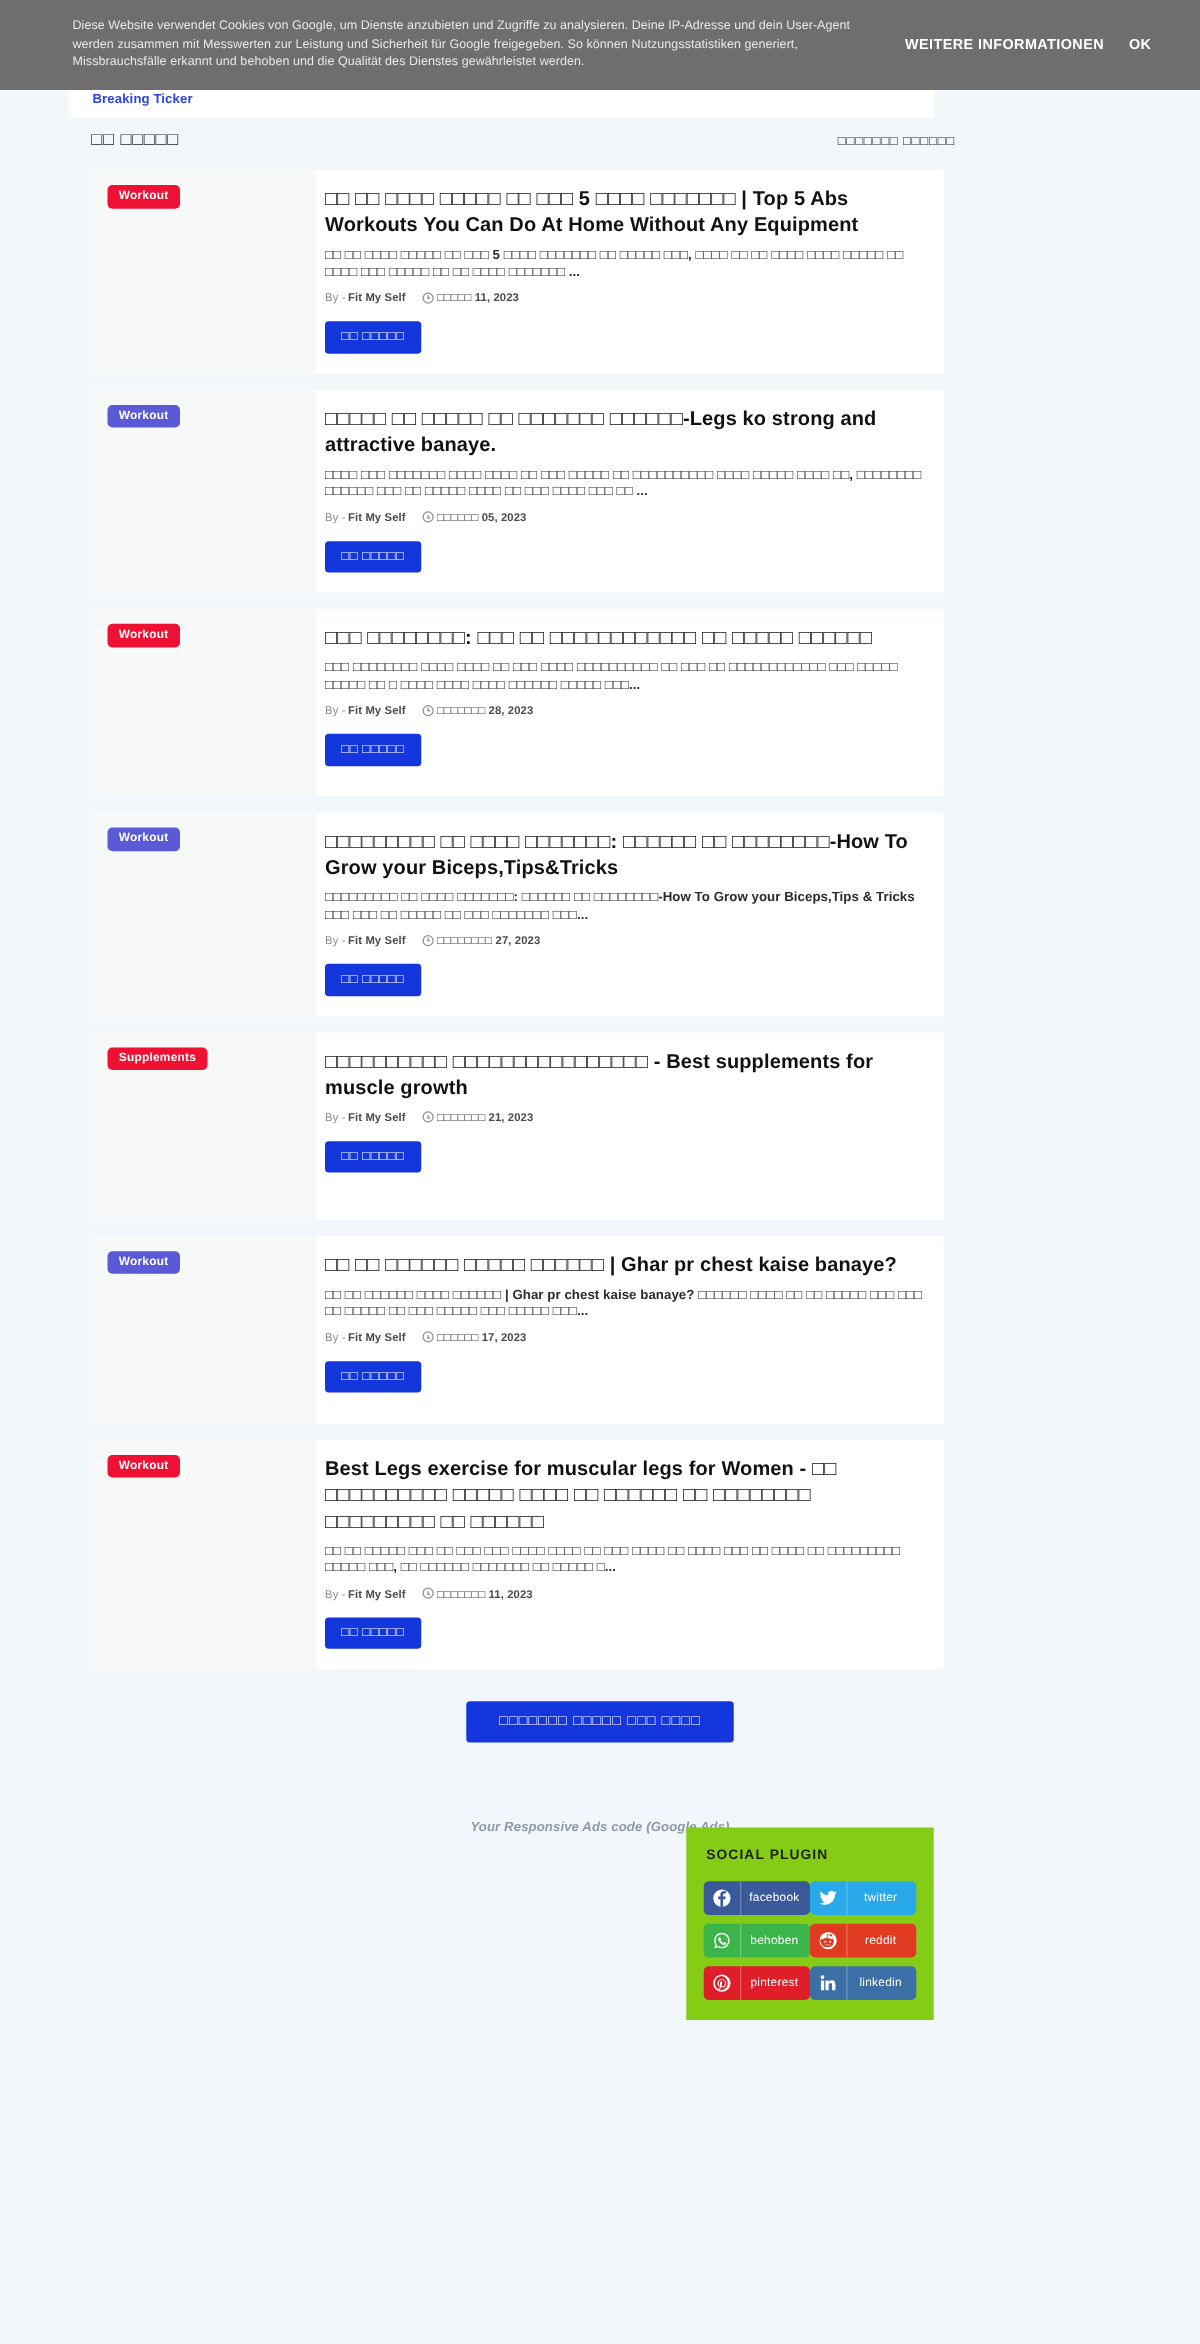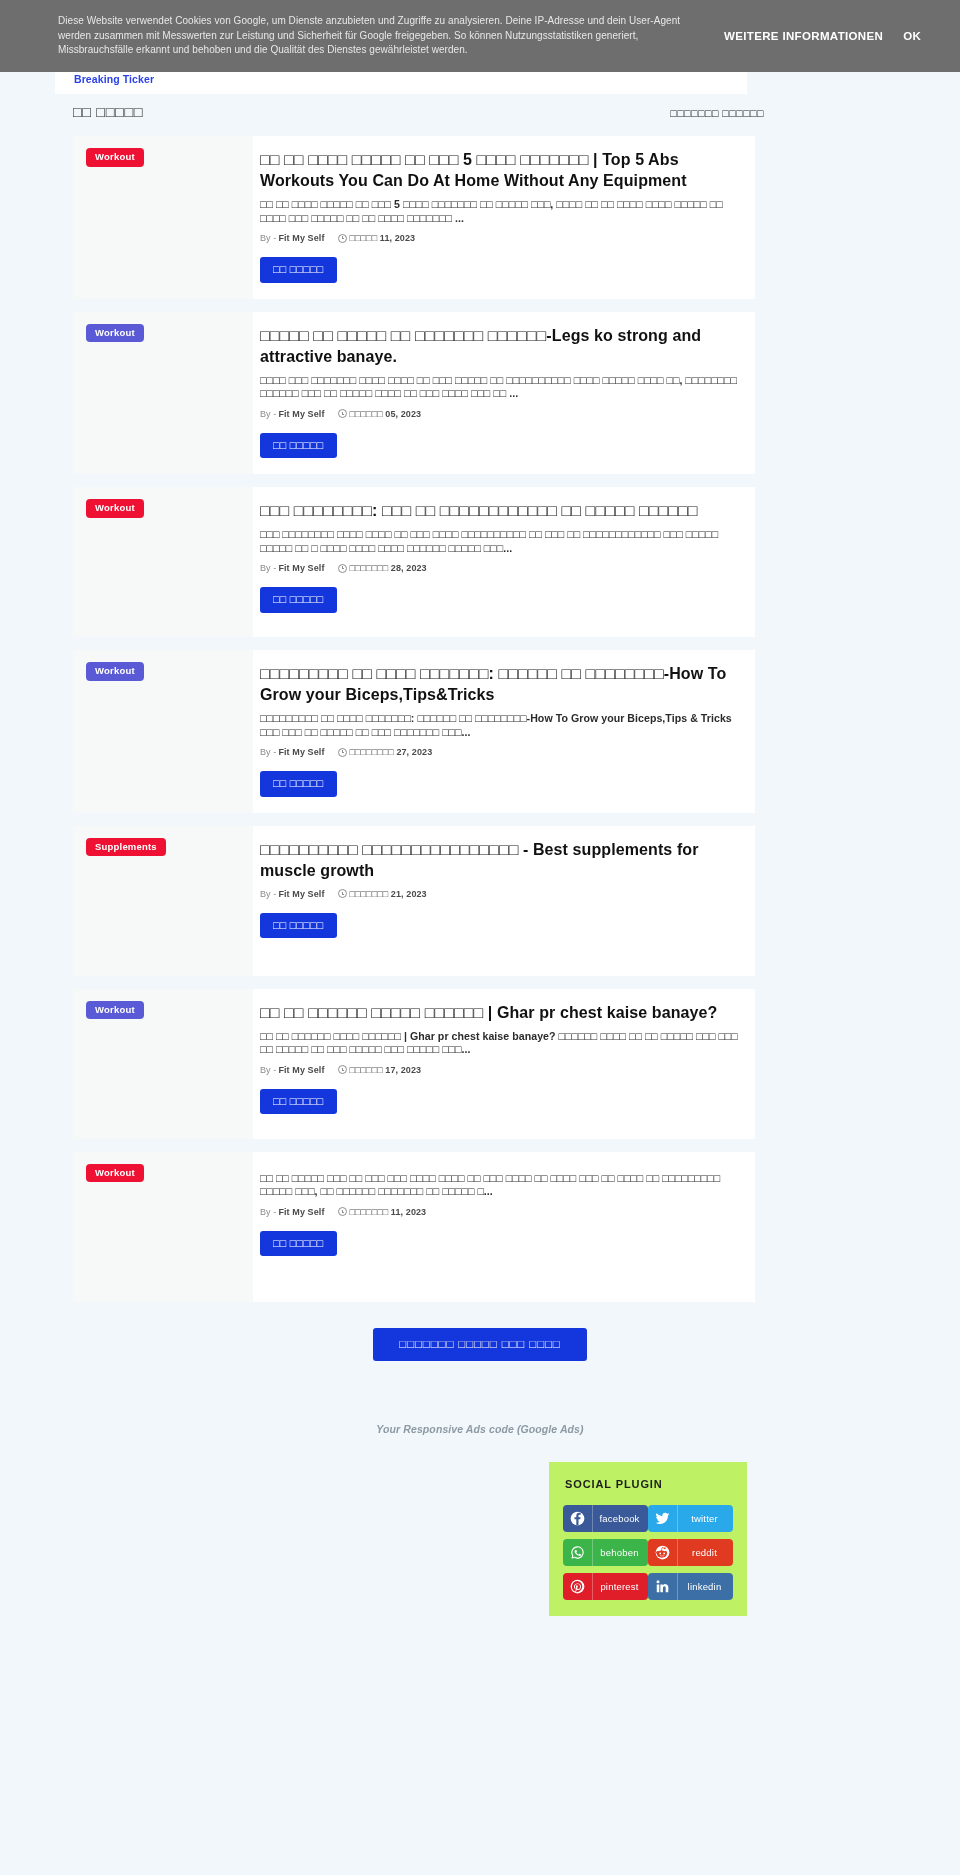--- a/index.html
+++ b/index.html
@@ -241,21 +241,21 @@
     color: #8d9aa3;
     letter-spacing: 0.1px;
   }
 
   
   #social-widget {
     position: absolute;
     left: 549px;
     top: 1462px;
     width: 198px;
-    background: #bef264;
+    background: #84cc16;
     padding: 16px 14px 16px 14px;
   }
   #social-title {
     font-size: 11px;
     font-weight: bold;
     color: #1d1d1d;
     letter-spacing: 0.9px;
     padding-left: 2px;
     margin-bottom: 15px;
   }
@@ -378,21 +378,21 @@
             <span class="meta-by">By -</span>
             <span class="meta-author">Fit My Self</span>
             <span class="meta-clock"></span>
             <span class="meta-date">□□□□□□ 17, 2023</span>
           </div><button class="read-more">□□ □□□□□</button></div>
       </div>
       <div class="post-card">
         <div class="post-thumb">
           <span class="post-tag" style="background: rgb(238, 17, 51);">Workout</span>
         </div>
-        <div class="post-body"><div class="post-snippet">□□ □□ □□□□□ □□□ □□ □□□ □□□ □□□□ □□□□ □□  □□□ □□□□ □□ □□□□ □□□ □□ □□□□ □□ □□□□□□□□□ □□□□□ □□□, □□ □□□□□□ □□□□□□□ □□ □□□□□ □...</div><div class="post-meta">
+        <div class="post-body"><div class="post-title">Best Legs exercise for muscular legs for Women - □□ □□□□□□□□□□ □□□□□ □□□□ □□ □□□□□□ □□ □□□□□□□□ □□□□□□□□□ □□ □□□□□□</div><div class="post-snippet">□□ □□ □□□□□ □□□ □□ □□□ □□□ □□□□ □□□□ □□  □□□ □□□□ □□ □□□□ □□□ □□ □□□□ □□ □□□□□□□□□ □□□□□ □□□, □□ □□□□□□ □□□□□□□ □□ □□□□□ □...</div><div class="post-meta">
             <span class="meta-by">By -</span>
             <span class="meta-author">Fit My Self</span>
             <span class="meta-clock"></span>
             <span class="meta-date">□□□□□□□ 11, 2023</span>
           </div><button class="read-more">□□ □□□□□</button></div>
       </div>
     </div>
 
   <div id="load-more-wrap">
     <button id="load-more-btn">□□□□□□□ □□□□□ □□□ □□□□</button>

